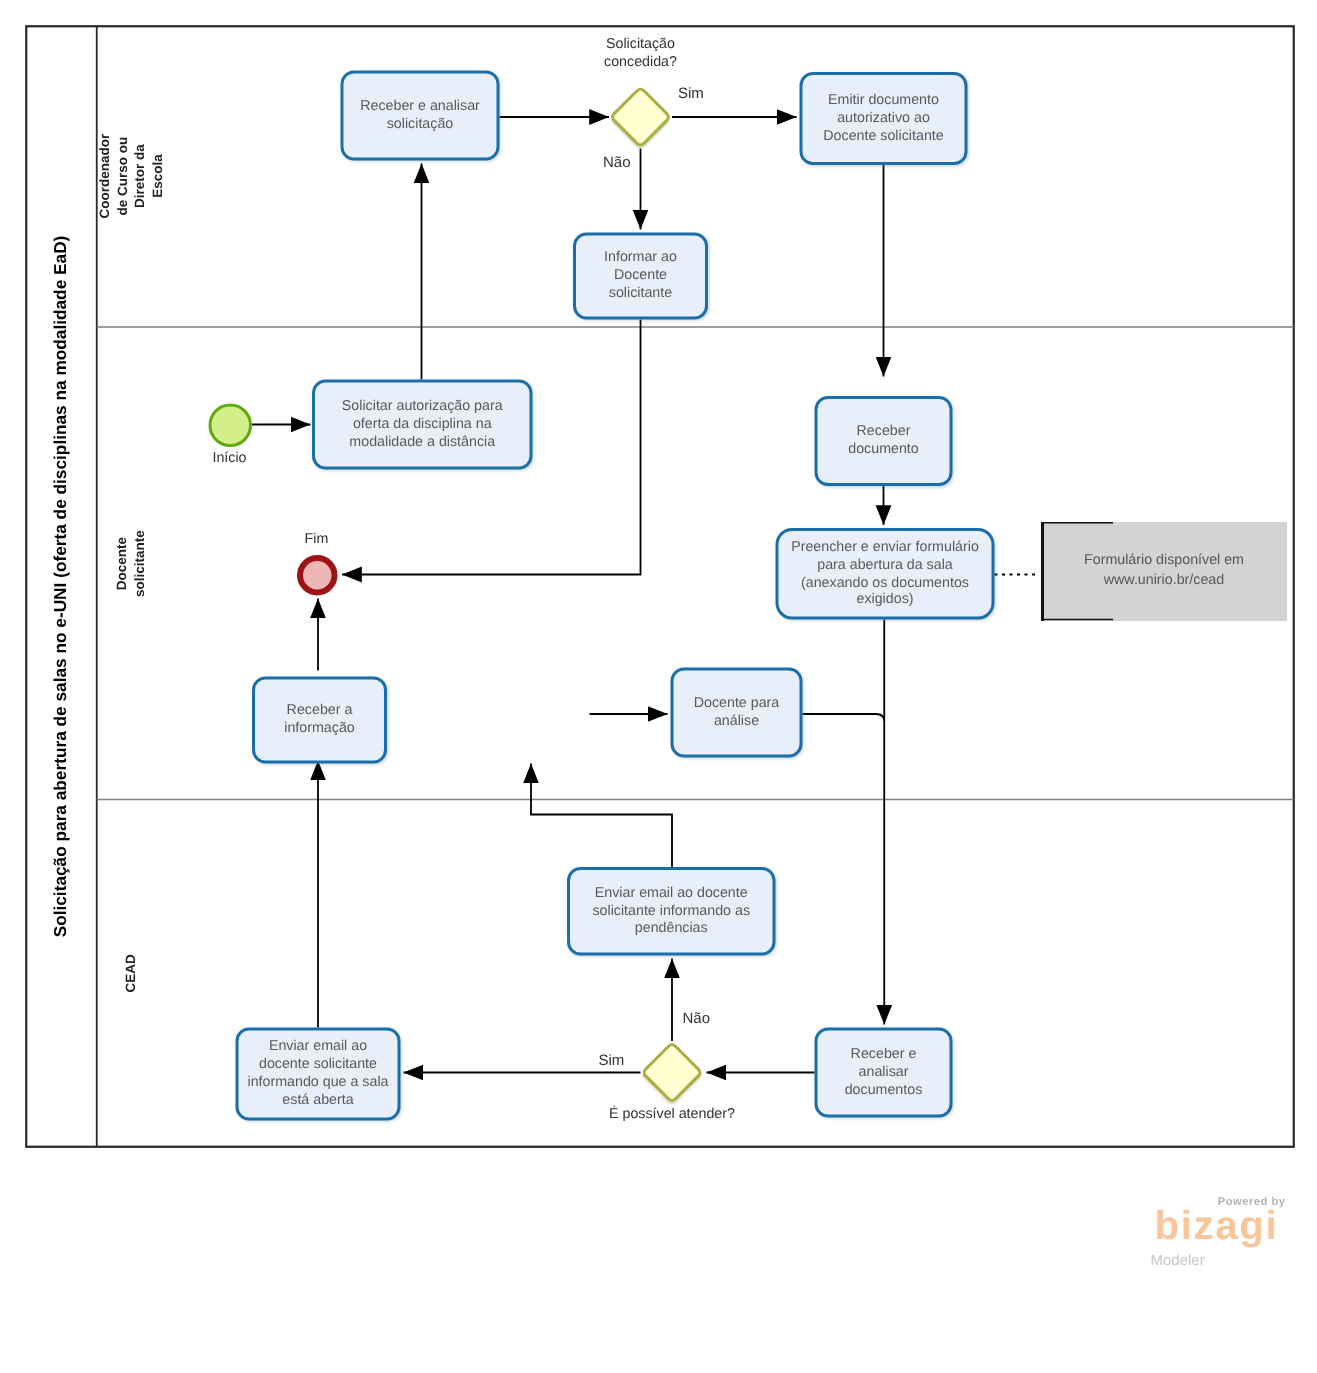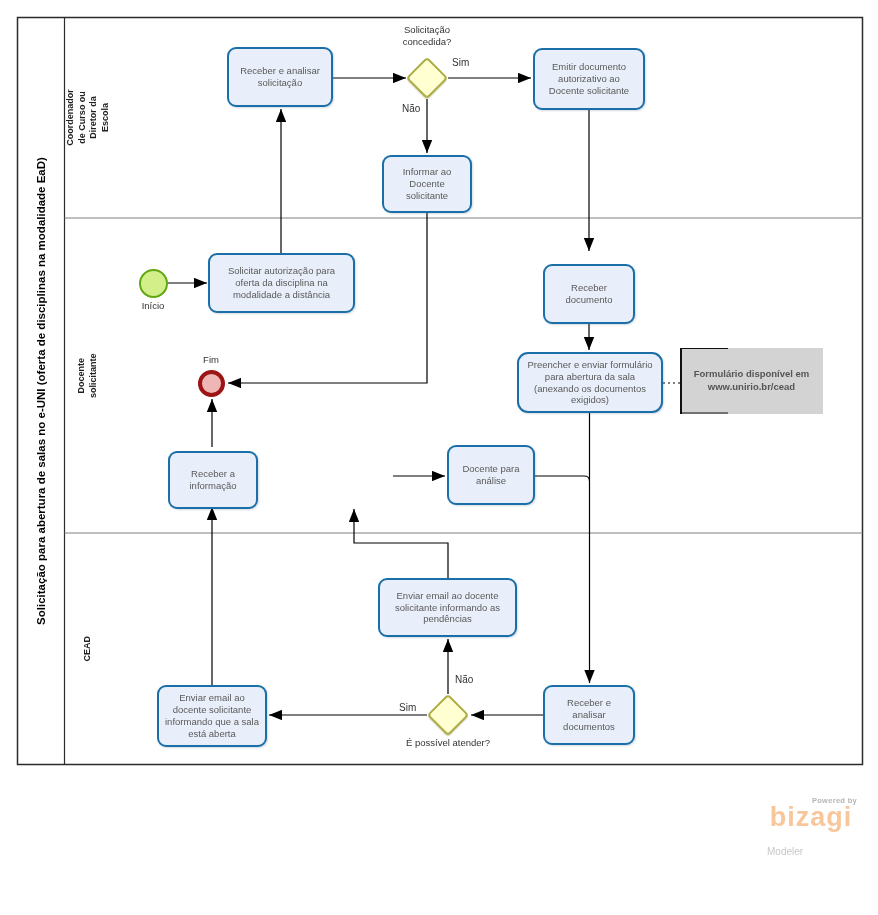--- a/index.html
+++ b/index.html
@@ -45,21 +45,21 @@
     text-align:center;white-space:pre-line;line-height:1.3;
   }
   .pool-title-wrap{position:absolute;display:flex;align-items:center;justify-content:center;}
   .pool-title{
     transform:rotate(-90deg);font-weight:bold;font-size:11.5px;color:#000;
     text-align:center;white-space:nowrap;
   }
   .logo{position:absolute;left:762px;top:796px;width:98px;}
   .logo .powered{font-size:7.5px;font-weight:bold;color:#b5b5b5;text-align:right;padding-right:3px;letter-spacing:.3px;}
   .logo .brand{font-size:27px;line-height:25px;font-weight:600;color:var(--brand-orange);text-align:center;letter-spacing:1px;}
-  .logo .modeler{font-size:10px;color:#c7c7c7;margin-left:5px;margin-top:16px;}
+  .logo .modeler{font-size:10px;color:#c7c7c7;margin-left:5px;margin-top:5px;}
 </style>
 </head>
 <body>
 
 <div class="canvas">
 
   <svg class="wires" viewBox="0 0 878 915" xmlns="http://www.w3.org/2000/svg">
     <defs>
       <marker id="arr" viewBox="0 0 10 8" refX="10" refY="4" markerWidth="11" markerHeight="9" orient="auto">
         <path d="M0,0 L10,4 L0,8 Z" fill="#000"></path>
@@ -126,21 +126,21 @@
   <div class="qlabel" style="left:133px;top:300px;width:40px;">Início</div>
   <div class="task" style="left:208px;top:253px;width:147px;height:60px;">
     <span>Solicitar autorização para oferta da disciplina na modalidade a distância</span>
   </div>
   <div class="task" style="left:543px;top:264px;width:92px;height:60px;justify-content:center;">
     <span>Receber documento</span>
   </div>
   <div class="task" style="left:517px;top:352px;width:146px;height:61px;border-radius:11px;">
     <span>Preencher e enviar formulário para abertura da sala (anexando os documentos exigidos)</span>
   </div>
-  <div class="annotation" style="left:680px;top:348px;width:143px;height:66px;font-weight:bold;">
+  <div class="annotation" style="left:694px;top:348px;width:164px;height:66px;">
     <span>Formulário disponível em
 www.unirio.br/cead</span>
   </div>
   <div class="event end" style="left:198px;top:370px;"></div>
   <div class="qlabel" style="left:196px;top:354px;width:30px;">Fim</div>
   <div class="task" style="left:168px;top:451px;width:90px;height:58px;">
     <span>Receber a informação</span>
   </div>
   <div class="task" style="left:447px;top:445px;width:88px;height:60px;">
     <span>Docente para análise</span>

